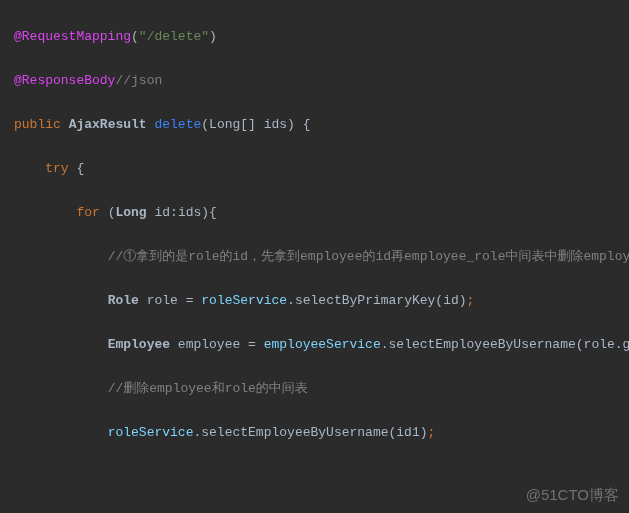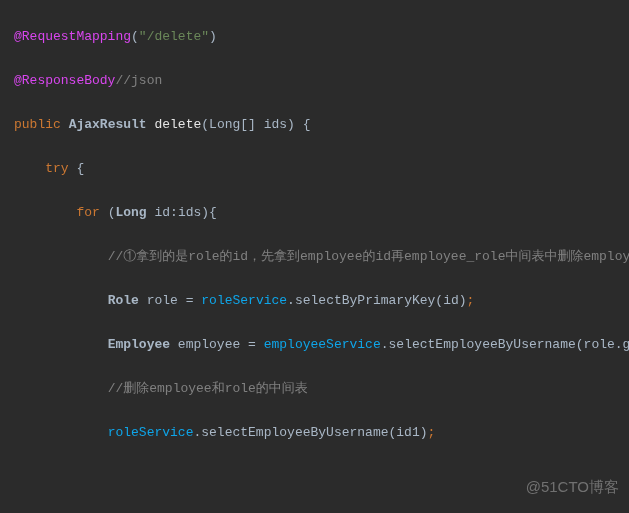--- a/index.html
+++ b/index.html
@@ -18,28 +18,28 @@
       line-height: 22px;
       white-space: pre;
     }
     .line { display: block; min-height: 22px; }
     .annotation { color: #d946ef; }
     .string { color: #6a8759; }
     .comment { color: #808080; margin-top: 48px; }
     .keyword { color: #cc7832; }
     .type { color: #a9b7c6; font-weight: bold; }
     .identifier { color: #a9b7c6; }
-    .field { color: #0ea5e9; }
-    .method { color: #e5e5e5; }
+    .field { color: #7dd3fc; }
+    .method { color: #3b82f6; }
     .paren { color: #a9b7c6; }
     .semi { color: #cc7832; }
     .watermark {
       position: absolute;
       right: 10px;
-      bottom: 16px;
+      bottom: 8px;
       color: #8e8e8e;
       font-size: 15px;
       font-family: Arial, sans-serif;
       opacity: 0.7;
     }
   </style>
 </head>
 <body>
 
 <div class="editor">

